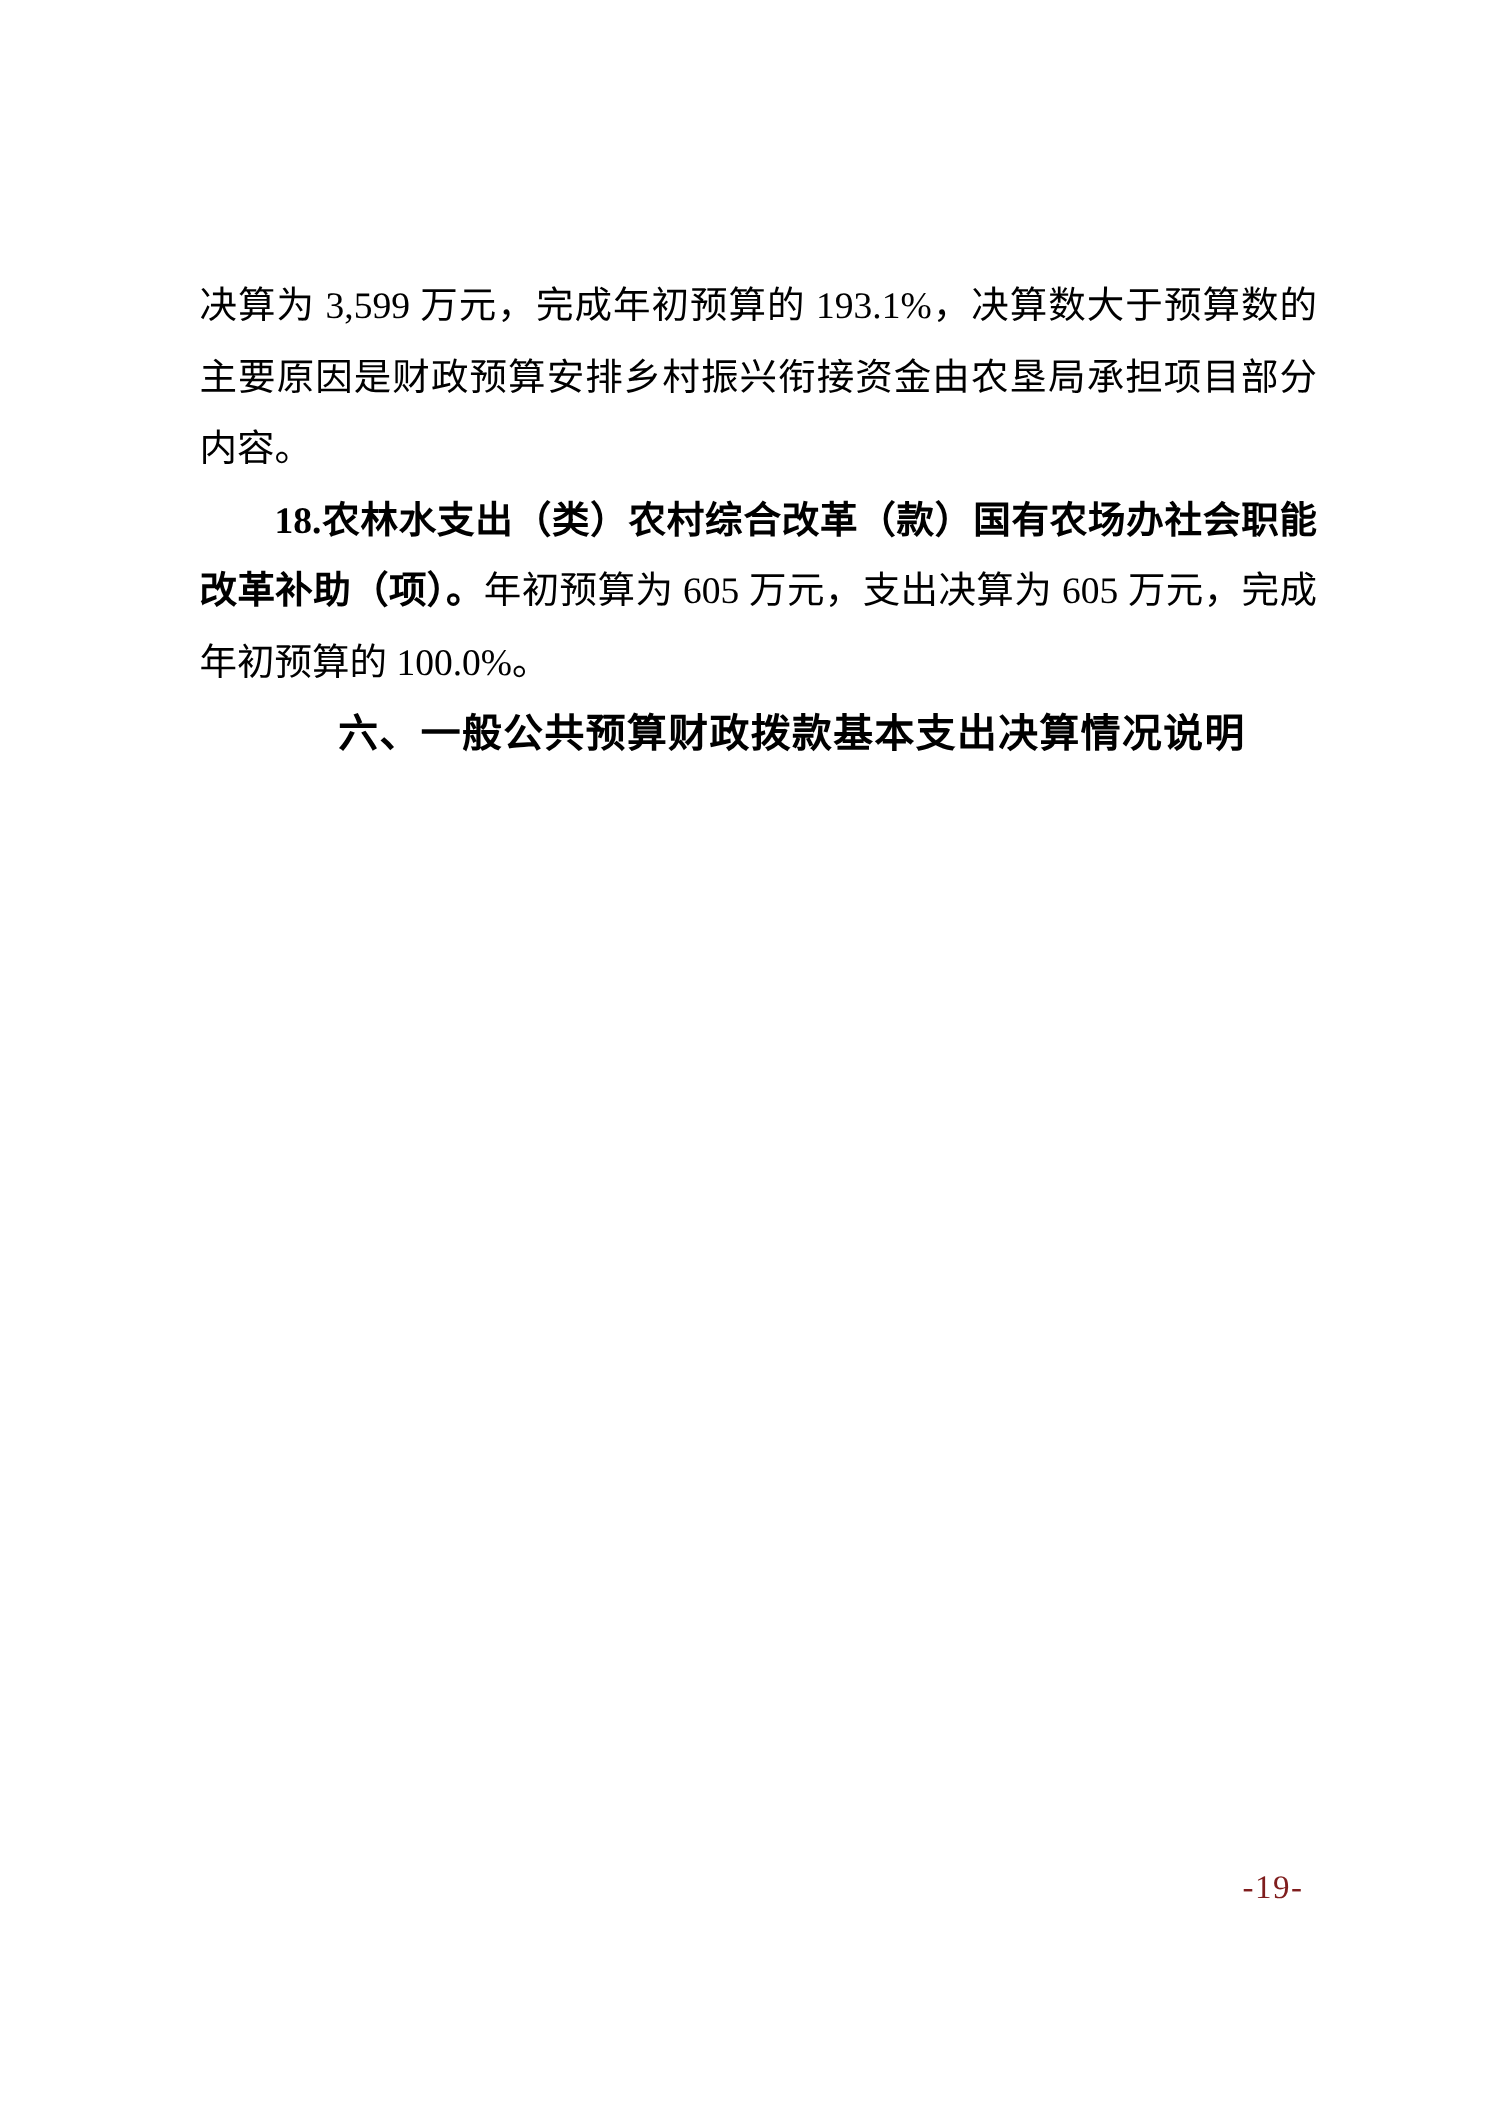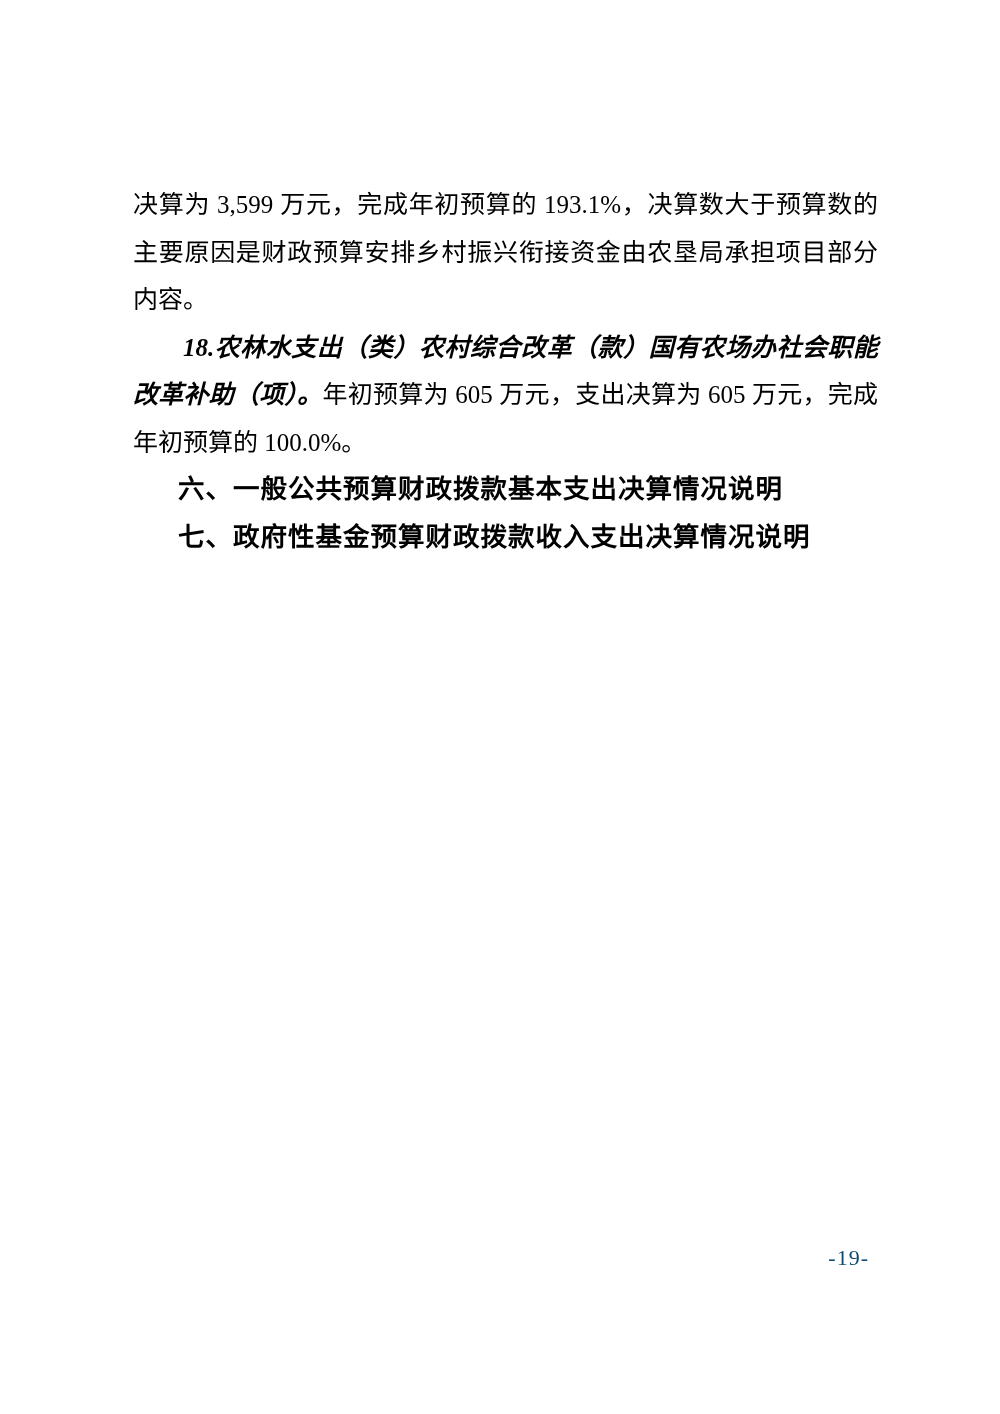--- a/index.html
+++ b/index.html
@@ -29,57 +29,55 @@
     color: #000000;
     text-align: justify;
     text-justify: inter-character;
     text-indent: 2em;
   }
   .para.no-indent {
     text-indent: 0;
   }
   .para strong {
     font-weight: 700;
-    font-style: italic;
   }
   .heading {
     margin: 0;
     font-family: "Liberation Sans", "DejaVu Sans", sans-serif;
     font-weight: 700;
     font-size: 26.5px;
     line-height: 47.5px;
     color: #000000;
     text-indent: 1.7em;
-    text-align: left;
+    text-align: center;
     letter-spacing: 1px;
   }
   .page-number {
     position: absolute;
     top: 1247px;
     right: 131px;
     font-family: "Liberation Serif", "DejaVu Serif", serif;
     font-size: 22px;
     line-height: 1;
-    color: #0c4a6e;
+    color: #7f1d1d;
     letter-spacing: 1px;
   }
 </style>
 </head>
 <body>
 
 <div class="page">
   <main class="content">
 
     <p class="para no-indent">决算为 3,599 万元，完成年初预算的 193.1%，决算数大于预算数的主要原因是财政预算安排乡村振兴衔接资金由农垦局承担项目部分内容。</p>
 
     <p class="para"><strong>18.农林水支出（类）农村综合改革（款）国有农场办社会职能改革补助（项）。</strong><span>年初预算为 605 万元，支出决算为 605 万元，完成年初预算的 100.0%。</span></p>
 
 
 
     <h2 class="heading">六、一般公共预算财政拨款基本支出决算情况说明</h2>
 
 
-    <h2 class="heading">七、政府性基金预算财政拨款收入支出决算情况说明</h2>
 
   </main>
 
   <div class="page-number">-19-</div>
 </div>
 
 </body></html>

